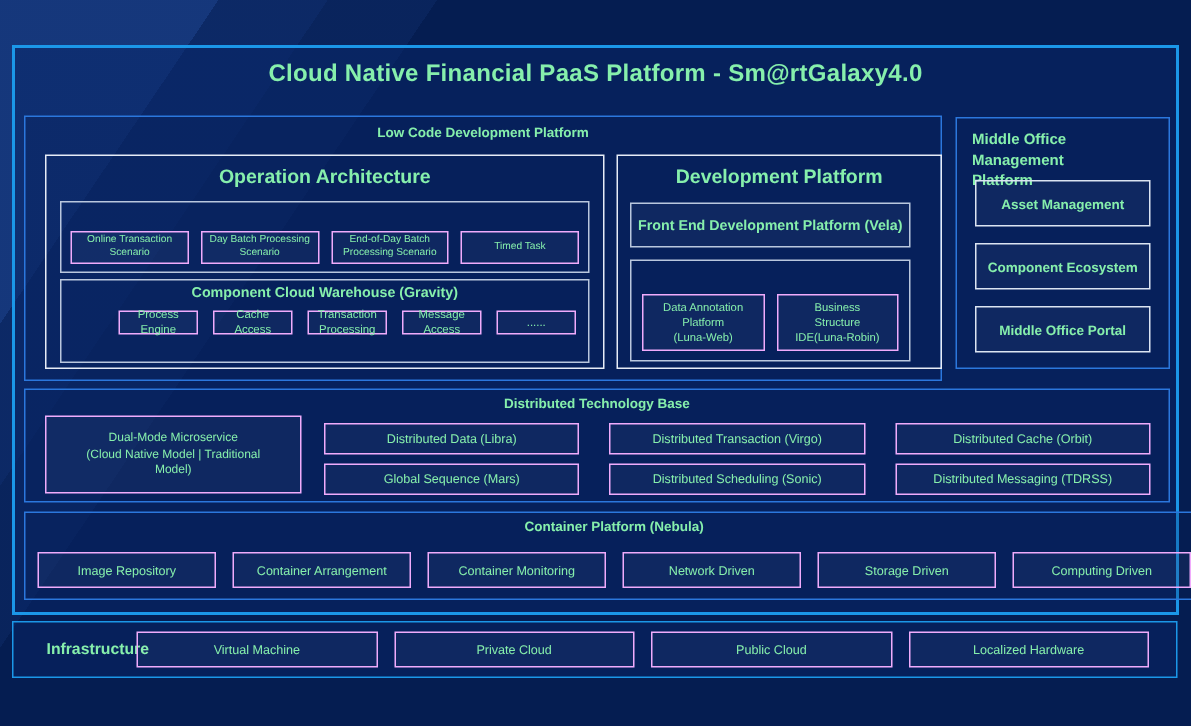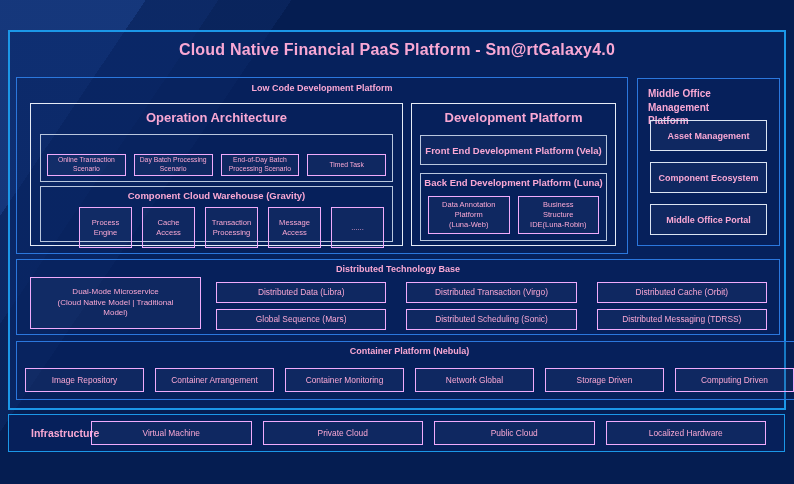--- a/index.html
+++ b/index.html
@@ -1,19 +1,19 @@
 <!DOCTYPE html>
 <html style="--accent-border: #1b97e8; --panel-border: #2b77dd; --box-border: #e6ecf7; --background: #051d51; --panel-fill: #08266b;"><head>
 <meta charset="utf-8">
 <style>
   html,body{margin:0;padding:0;background:#051d51;}
   .canvas{
     position:relative;width:794px;height:484px;overflow:hidden;
     background:var(--background,#051d51);
-    font-family:"Liberation Sans",sans-serif;color:#f9a8d4;
+    font-family:"Liberation Sans",sans-serif;color:#86efac;
   }
   .streaks{
     position:absolute;inset:0;z-index:0;pointer-events:none;
     background:linear-gradient(124deg,
       rgba(48,98,192,.38) 0%, rgba(48,98,192,.38) 13%,
       rgba(38,84,175,.22) 13%, rgba(38,84,175,.22) 19.5%,
       rgba(48,98,192,.10) 19.5%, rgba(48,98,192,.10) 26%,
       transparent 26%);
   }
   .abs{position:absolute;}
@@ -41,24 +41,24 @@
     text-align:center;font-weight:normal;line-height:1.3;
   }
 
   .opa{left:13px;top:25px;width:371px;height:141px;}
   .big-title{left:0;right:0;top:6px;font-size:13px;font-weight:bold;}
   .tbf{left:9px;top:30px;width:351px;height:46px;}
   .mid-label{left:0;right:0;top:3px;font-size:9.5px;font-weight:bold;}
   .tbf-row{left:6px;right:6px;top:19px;height:22px;display:flex;gap:8px;}
   .tbf-row .leaf{flex:1;font-size:6.8px;}
   .ccw{left:9px;top:82px;width:351px;height:54px;}
-  .ccw-row{left:8px;right:8px;top:20px;height:41px;display:flex;gap:10px;padding-left:30px;}
+  .ccw-row{left:8px;right:8px;top:20px;height:16px;display:flex;gap:10px;padding-left:30px;}
   .ccw-row .leaf{flex:1;font-size:7.6px;}
 
-  .devp{left:394px;top:25px;width:203px;height:141px;}
+  .devp{left:394px;top:25px;width:203px;height:141px;padding-left:12px;}
   .frontend{left:8px;top:31px;width:185px;height:28px;display:flex;align-items:center;justify-content:center;font-size:9.5px;font-weight:bold;background:rgba(255,255,255,.04);text-align:center;}
   .backend{left:8px;top:69px;width:185px;height:66px;}
   .backend-row{left:7px;right:7px;top:22px;height:38px;display:flex;gap:8px;}
   .backend-row .leaf{flex:1;font-size:7.5px;}
 
   .mo{left:627px;top:46px;width:141px;height:166px;}
   .mo-label{left:10px;top:8px;right:8px;font-size:10px;font-weight:bold;line-height:1.35;}
   .mo-item{left:12px;width:115px;height:29px;display:flex;align-items:center;justify-content:center;font-size:9px;font-weight:bold;border:1px solid #dbe4f2;background:rgba(255,255,255,.04);}
 
   .dist{left:6px;top:227px;width:762px;height:74px;}
@@ -120,21 +120,20 @@
 Access</div>
             <div class="leaf pre">......</div>
           </div>
         </div>
       </div>
 
       <div class="abs whitebox devp">
         <div class="abs big-title ctr">Development Platform</div>
         <div class="abs midbox frontend">Front End Development Platform (Vela)</div>
         <div class="abs midbox backend">
-          <div class="abs mid-label ctr">Back End Development Platform (Luna)</div>
           <div class="abs backend-row">
             <div class="leaf pre">Data Annotation
 Platform
 (Luna-Web)</div>
             <div class="leaf pre">Business
 Structure
 IDE(Luna-Robin)</div>
           </div>
         </div>
       </div>
@@ -166,21 +165,21 @@
         </div>
       </div>
     </div>
 
     <div class="abs panel cplat">
       <div class="abs panel-label ctr dist-label">Container Platform (Nebula)</div>
       <div class="abs cplat-row">
         <div class="leaf">Image Repository</div>
         <div class="leaf">Container Arrangement</div>
         <div class="leaf">Container Monitoring</div>
-        <div class="leaf">Network Global</div>
+        <div class="leaf">Network Driven</div>
         <div class="leaf">Storage Driven</div>
         <div class="leaf">Computing Driven</div>
       </div>
     </div>
   </div>
 
   <div class="abs infra">
     <div class="abs infra-label">Infrastructure</div>
     <div class="abs infra-row">
       <div class="leaf">Virtual Machine</div>

